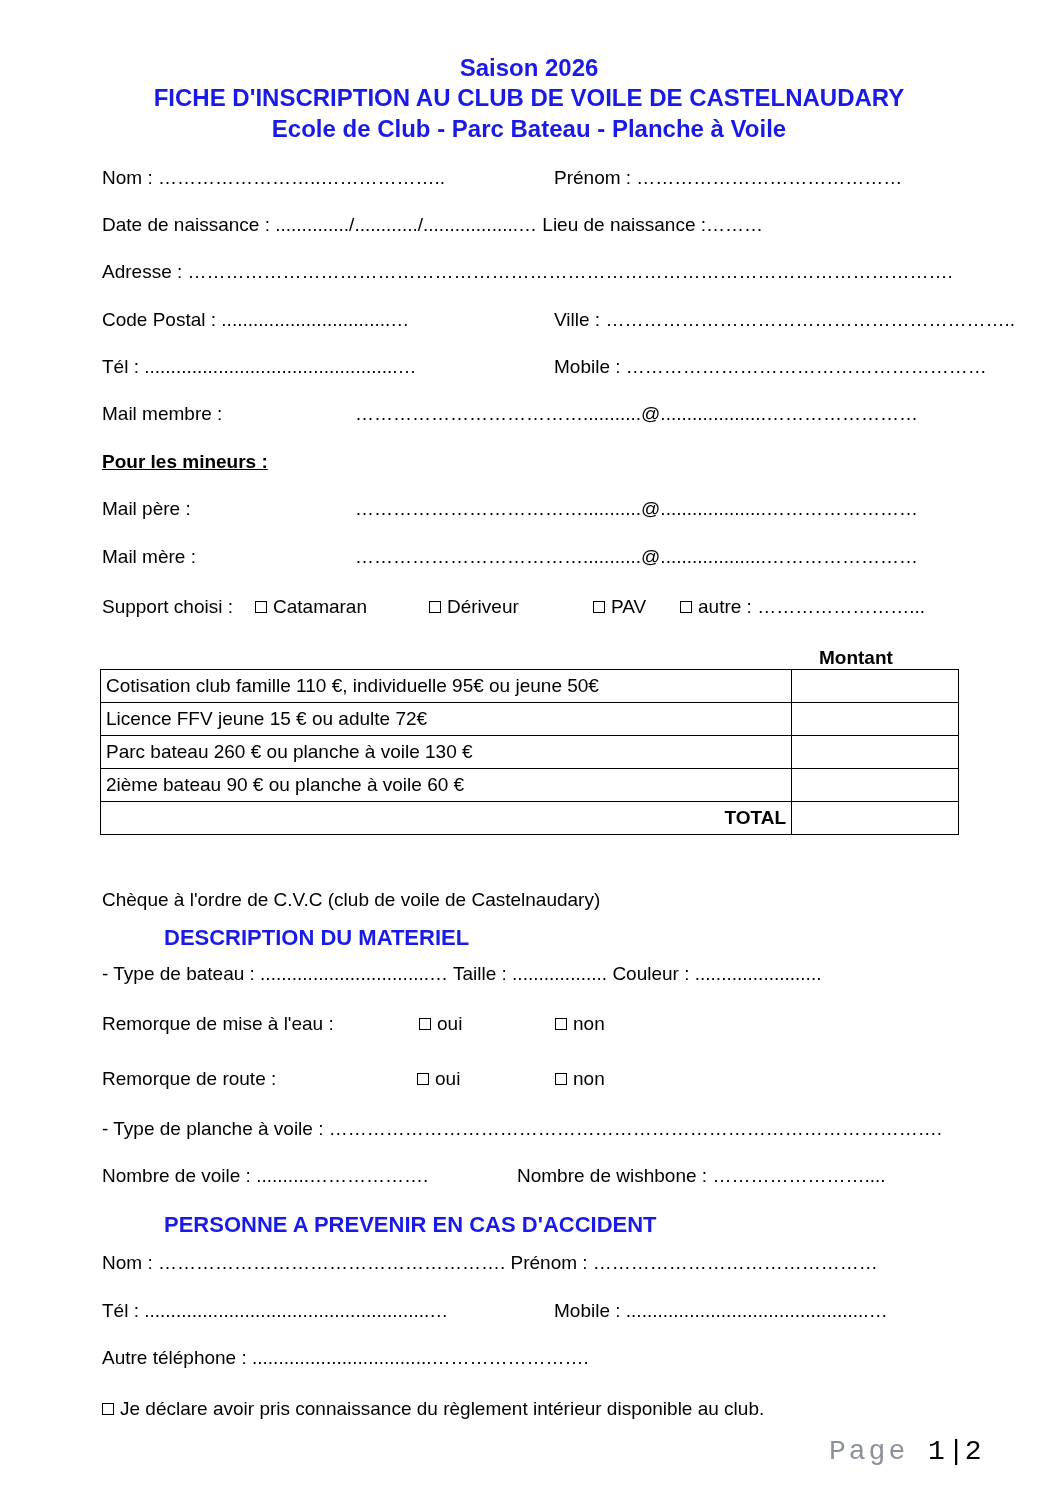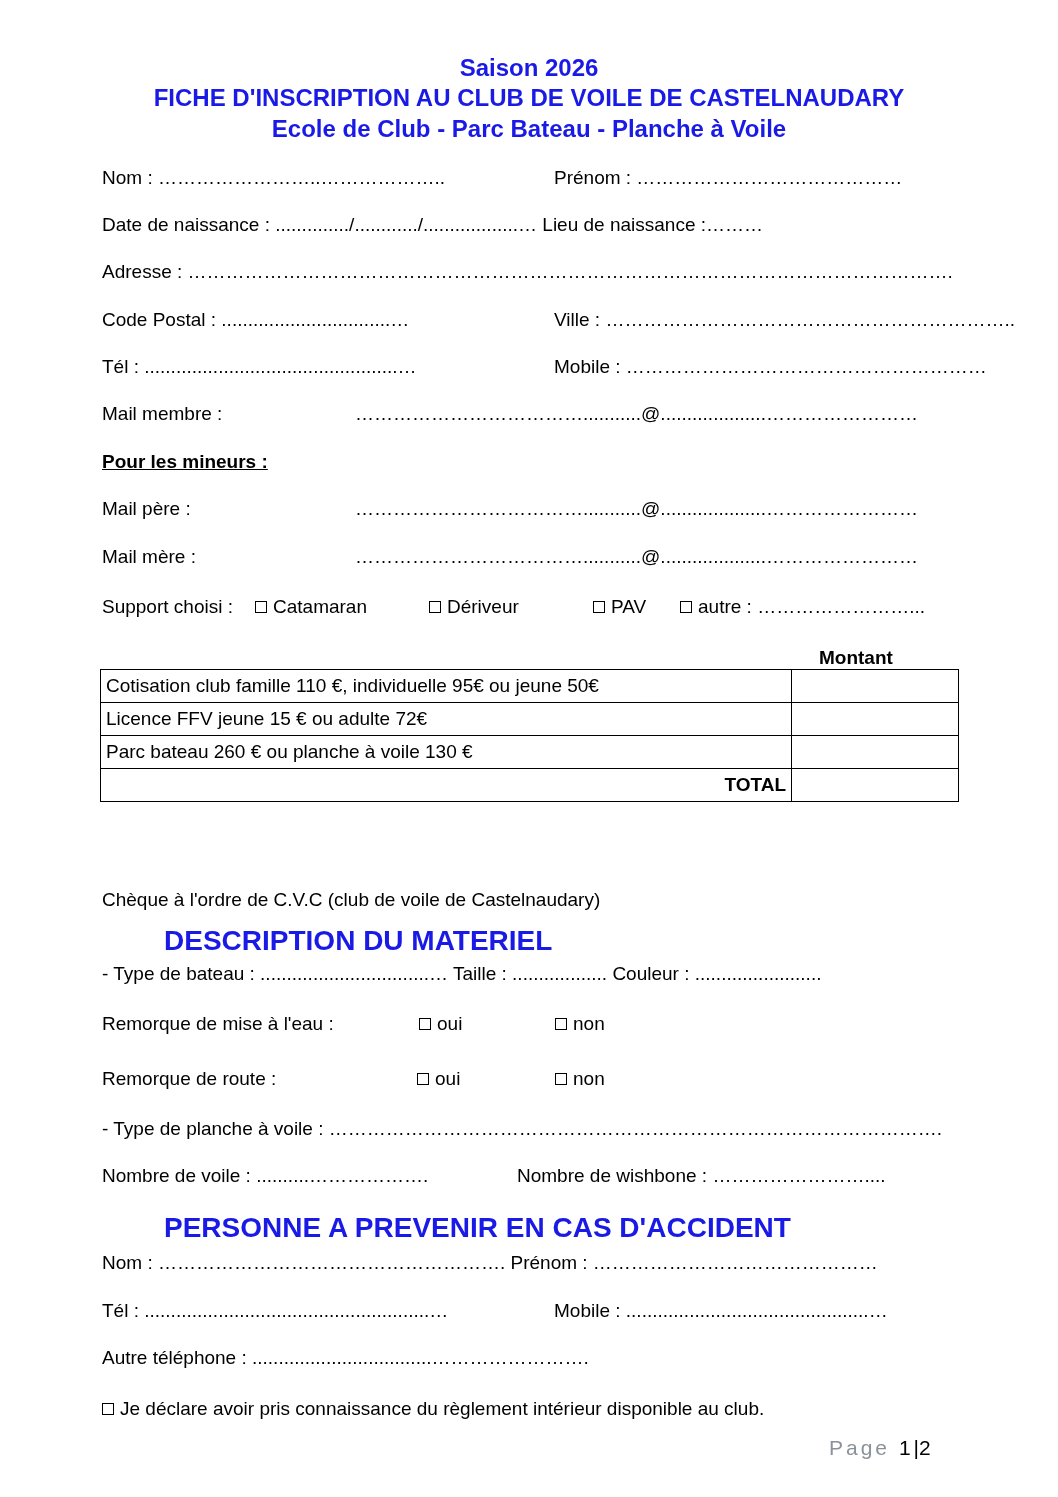--- a/index.html
+++ b/index.html
@@ -1,29 +1,29 @@
 <!DOCTYPE html>
 <html><head>
 <meta charset="utf-8">
 <style>
   html, body { margin:0; padding:0; background:#ffffff; }
   body { width:1058px; height:1497px; position:relative; overflow:hidden;
          font-family:"Liberation Sans", sans-serif; color:#000; }
   .abs { position:absolute; white-space:nowrap; }
   .title { left:0; width:1058px; text-align:center; color:#1a1ae6; font-weight:bold; font-size:24px; }
   .txt { font-size:19px; }
-  .heading { color:#1a1ae6; font-weight:bold; font-size:28px; }
+  .heading { color:#1a1ae6; font-weight:bold; font-size:22px; }
   .ul { text-decoration:underline; font-weight:bold; }
   .cb { display:inline-block; width:12px; height:12px; border:1.4px solid #000; margin-right:6px; vertical-align:0px; box-sizing:border-box; }
   table.fees { position:absolute; left:100px; top:669px; border-collapse:collapse; }
   table.fees td { border:1.5px solid #000; height:33px; padding:0 5px; font-size:19px; box-sizing:border-box; }
   table.fees td.desc { width:691px; }
   table.fees td.amt { width:167px; }
   table.fees td.total { text-align:right; font-weight:bold; }
-  .footer { font-family:Liberation Sans, sans-serif; font-size:21px; color:#8a9199; letter-spacing:3px; }
+  .footer { font-family:Liberation Mono, monospace; font-size:28px; color:#8a9199; letter-spacing:3px; }
   .footer .bar { color:#000; letter-spacing:0; }
   .footer .n { color:#000; }
 </style>
 </head>
 <body>
 
 <div class="abs title" style="top:54px;">Saison 2026</div>
 <div class="abs title" style="top:84px;">FICHE D'INSCRIPTION AU CLUB DE VOILE DE CASTELNAUDARY</div>
 <div class="abs title" style="top:115px;">Ecole de Club - Parc Bateau - Planche à Voile</div>
 
@@ -59,20 +59,24 @@
       </tr>
   <tr>
         <td class="desc">Licence FFV jeune 15 € ou adulte 72€</td>
         <td class="amt"></td>
       </tr>
   <tr>
         <td class="desc">Parc bateau 260 € ou planche à voile 130 €</td>
         <td class="amt"></td>
       </tr>
   <tr>
+        <td class="desc">2ième bateau 90 € ou planche à voile 60 €</td>
+        <td class="amt"></td>
+      </tr>
+  <tr>
         <td class="desc total">TOTAL</td>
         <td class="amt"></td>
       </tr>
 </tbody>
   </table>
 
 <div class="abs txt" style="left:102px; top:889px;">Chèque à l'ordre de C.V.C (club de voile de Castelnaudary)</div>
 
 <div class="abs heading" style="left:164px; top:925px;">DESCRIPTION DU MATERIEL</div>
 <div class="abs txt" style="left:102px; top:963px;">- Type de bateau : ................................… Taille : .................. Couleur : ........................</div>

